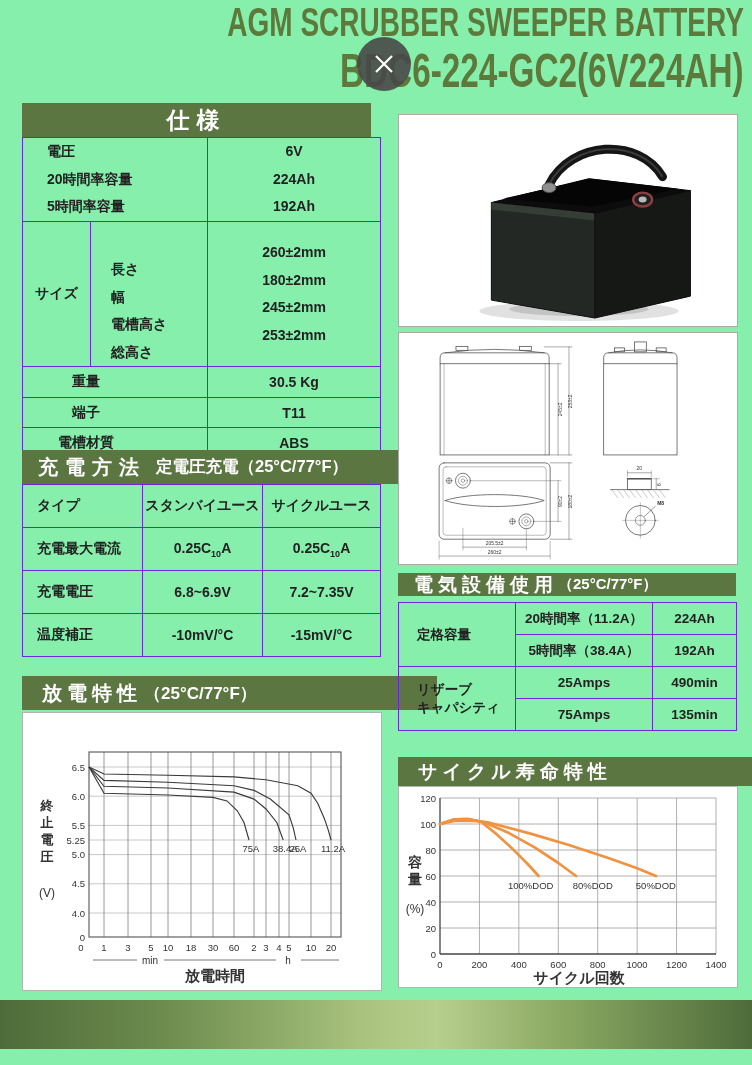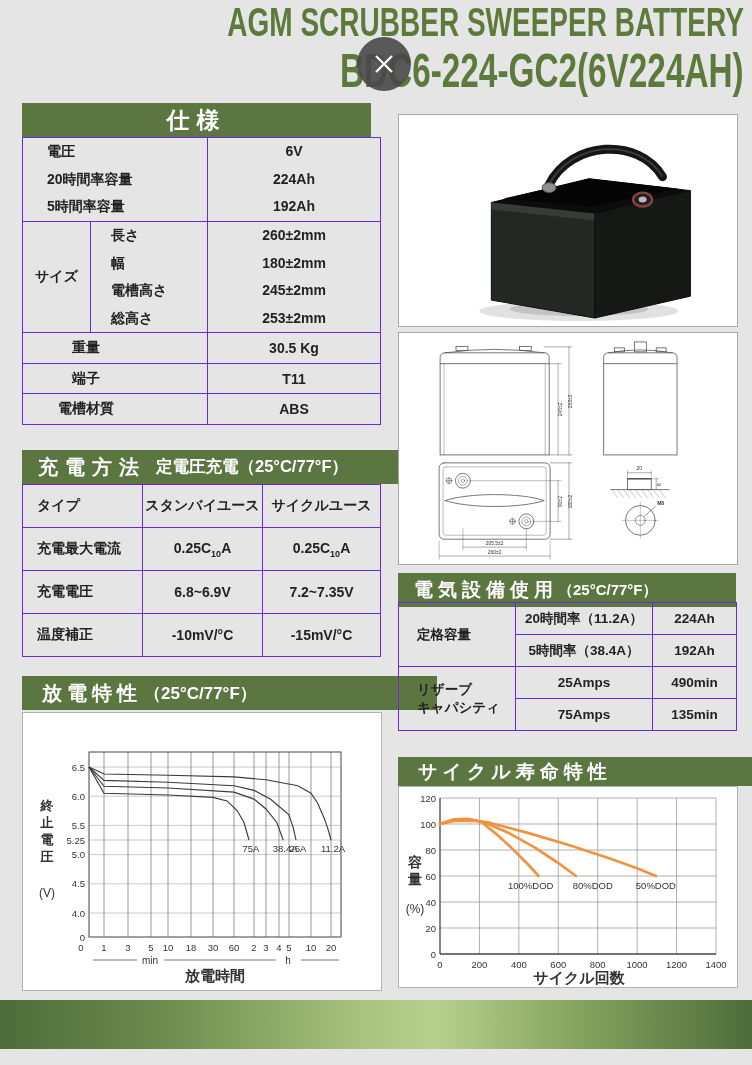--- a/index.html
+++ b/index.html
@@ -1,16 +1,16 @@
 <!DOCTYPE html>
 <html><head>
 <meta charset="utf-8">
 <style>
   html,body{margin:0;padding:0;background:#ffffff;}
-  .page{position:relative;width:752px;height:1065px;background:#e5e5e5;overflow:hidden;
+  .page{position:relative;width:752px;height:1065px;background:#86efac;overflow:hidden;
         font-family:"Liberation Sans","DejaVu Sans",sans-serif;color:#222;}
 
   
   .title-wrap{position:absolute;top:2px;right:8px;text-align:right;color:#5d7a3c;line-height:1;z-index:1;}
   .title-l1{display:inline-block;font-weight:bold;font-size:40px;transform:scaleX(0.70);transform-origin:right top;white-space:nowrap;letter-spacing:0px;}
   .title-l2{display:inline-block;font-weight:bold;font-size:49px;transform:scaleX(0.68);transform-origin:right top;white-space:nowrap;margin-top:4px;}
   .close-btn{position:absolute;left:357px;top:37px;width:54px;height:54px;border-radius:50%;
              background:rgba(72,72,72,0.9);z-index:2;display:flex;align-items:center;justify-content:center;cursor:pointer;}
 
   
@@ -91,21 +91,21 @@
         <div class="stack b">
           <div>6V</div>
           <div>224Ah</div>
           <div>192Ah</div>
         </div>
       </td>
     </tr>
     <tr>
       <td class="ctr b" style="height:110px;">サイズ</td>
       <td>
-        <div class="stack b" style="padding-left:20px;">
+        <div class="stack b" style="padding-left:20px;margin-top:34px;">
           <div>長さ</div>
           <div>幅</div>
           <div>電槽高さ</div>
           <div>総高さ</div>
         </div>
       </td>
       <td class="ctr">
         <div class="stack b">
           <div>260±2mm</div>
           <div>180±2mm</div>
@@ -347,21 +347,21 @@
         <text x="174.5" y="170" text-anchor="middle" transform="rotate(-90 174.5 170)">180±2</text>
         <text x="96" y="214" text-anchor="middle">205.5±2</text>
         <text x="96" y="223" text-anchor="middle">260±2</text>
         <text x="242" y="138.5" text-anchor="middle">20</text>
         <text x="263.5" y="153" text-anchor="middle" transform="rotate(-90 263.5 153)">6</text>
         <text x="260" y="173" font-weight="bold">M8</text>
       </g>
     </svg>
   </div>
 
-  <div class="hdr" style="left:398px;top:573px;width:338px;height:34px;padding-left:16px;box-sizing:border-box;">
+  <div class="hdr" style="left:398px;top:573px;width:338px;height:23px;padding-left:16px;box-sizing:border-box;">
     <span class="main" style="font-size:19px;letter-spacing:5px;">電気設備使用</span>
     <span class="sub" style="font-size:15px;margin-left:0;">（25°C/77°F）</span>
   </div>
 
   <table class="ele-table">
     <colgroup>
         <col style="width:117px">
         <col style="width:137px">
         <col style="width:84px">
       </colgroup>

